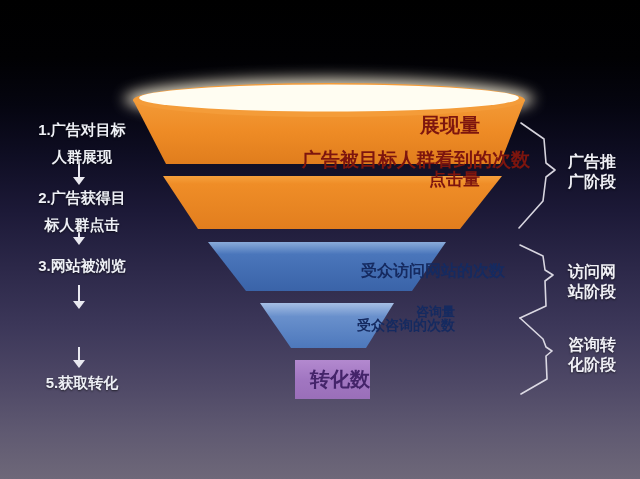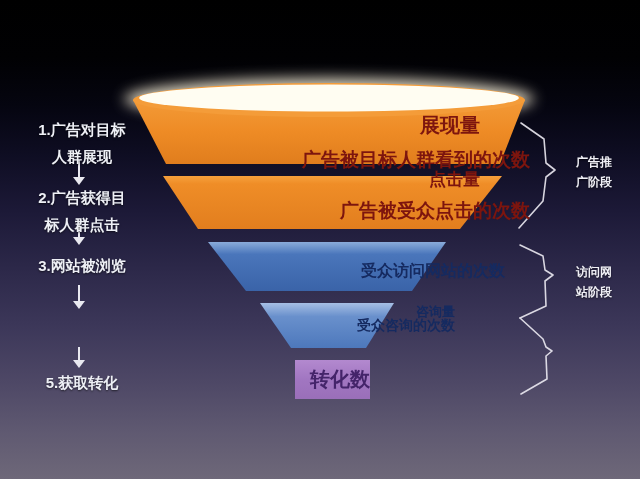--- a/index.html
+++ b/index.html
@@ -13,22 +13,22 @@
   }
   .abs{position:absolute;}
   .txt{position:absolute;white-space:nowrap;}
   .ml{white-space:pre-line;}
   .step{
     left:6px;width:152px;text-align:center;color:#eef0f6;
     font-size:15px;line-height:27px;font-weight:600;
     text-shadow:0 1px 2px rgba(0,0,0,.6);
   }
   .stage{
-    left:540px;width:72px;text-align:right;color:#f0f0f6;
-    font-size:12px;line-height:20px;font-weight:600;
+    left:568px;width:72px;text-align:left;color:#f0f0f6;
+    font-size:16px;line-height:20px;font-weight:600;
     text-shadow:0 1px 2px rgba(0,0,0,.6);
   }
   .ltxt{text-align:right;font-weight:bold;}
   .orange-txt{color:#7d150e;}
   .blue-txt{color:#152a60;}
   .purple-txt{color:#44246a;}
   svg{position:absolute;left:0;top:0;}
 </style>
 </head>
 <body>
@@ -112,27 +112,28 @@
 人群展现</div>
   <div class="txt step ml abs" style="top:184px;">2.广告获得目
 标人群点击</div>
   <div class="txt step ml abs" style="top:252px;">3.网站被浏览</div>
   <div class="txt step ml abs" style="top:369px;">5.获取转化</div>
 
   <div class="txt ltxt orange-txt" style="left:180px;top:114px;width:300px;font-size:20px;line-height:22px;">展现量</div>
   <div class="txt ltxt orange-txt" style="left:130px;top:136px;width:400px;font-size:19px;line-height:22px;margin-top:13px;">广告被目标人群看到的次数</div>
 
   <div class="txt ltxt orange-txt" style="left:180px;top:169px;width:300px;font-size:17px;line-height:22px;">点击量</div>
-  <div class="txt ltxt orange-txt" style="left:130px;top:200px;width:400px;font-size:19px;line-height:22px;">广告被受众点击的次数</div>
 
   <div class="txt ltxt blue-txt" style="left:155px;top:262px;width:350px;font-size:16px;line-height:18px;">受众访问网站的次数</div>
 
   <div class="txt ltxt blue-txt" style="left:205px;top:305px;width:250px;font-size:13px;line-height:14px;">咨询量</div>
   <div class="txt ltxt blue-txt" style="left:205px;top:318px;width:250px;font-size:14px;line-height:15px;">受众咨询的次数</div>
 
   <div class="txt ltxt purple-txt" style="left:295px;top:368px;width:75px;font-size:20px;line-height:22px;">转化数</div>
 
   <div class="txt stage ml abs" style="top:152px;">广告推
 广阶段</div>
   <div class="txt stage ml abs" style="top:262px;">访问网
 站阶段</div>
+  <div class="txt stage ml abs" style="top:335px;">咨询转
+化阶段</div>
 
 </div>
 
 </body></html>

